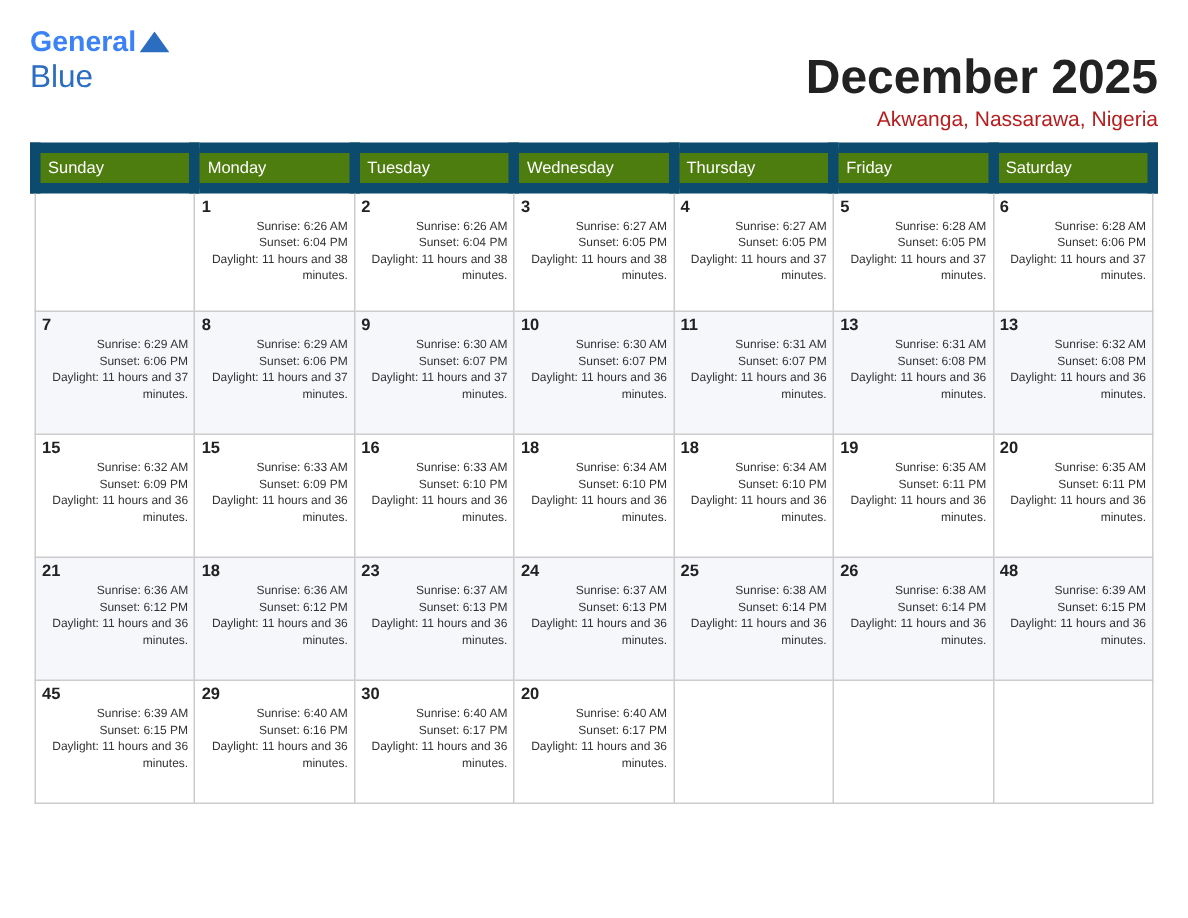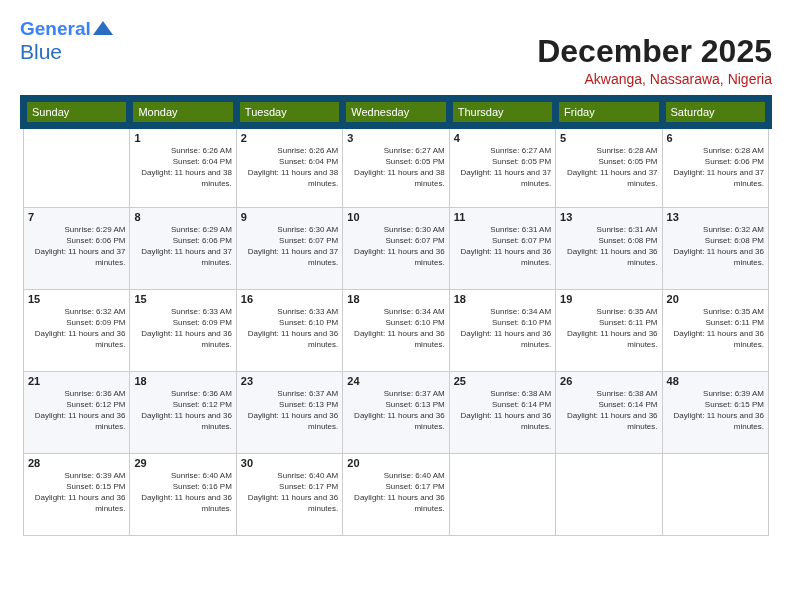--- a/index.html
+++ b/index.html
@@ -236,21 +236,21 @@
             <span class="day-number">26</span>
             <div class="day-info">Sunrise: 6:38 AM<br>Sunset: 6:14 PM<br>Daylight: 11 hours and 36 minutes.</div>
           </td>
           <td>
             <span class="day-number">48</span>
             <div class="day-info">Sunrise: 6:39 AM<br>Sunset: 6:15 PM<br>Daylight: 11 hours and 36 minutes.</div>
           </td>
         </tr>
         <tr>
           <td>
-            <span class="day-number">28</span>
+            <span class="day-number">45</span>
             <div class="day-info">Sunrise: 6:39 AM<br>Sunset: 6:15 PM<br>Daylight: 11 hours and 36 minutes.</div>
           </td>
           <td>
             <span class="day-number">29</span>
             <div class="day-info">Sunrise: 6:40 AM<br>Sunset: 6:16 PM<br>Daylight: 11 hours and 36 minutes.</div>
           </td>
           <td>
             <span class="day-number">30</span>
             <div class="day-info">Sunrise: 6:40 AM<br>Sunset: 6:17 PM<br>Daylight: 11 hours and 36 minutes.</div>
           </td>

